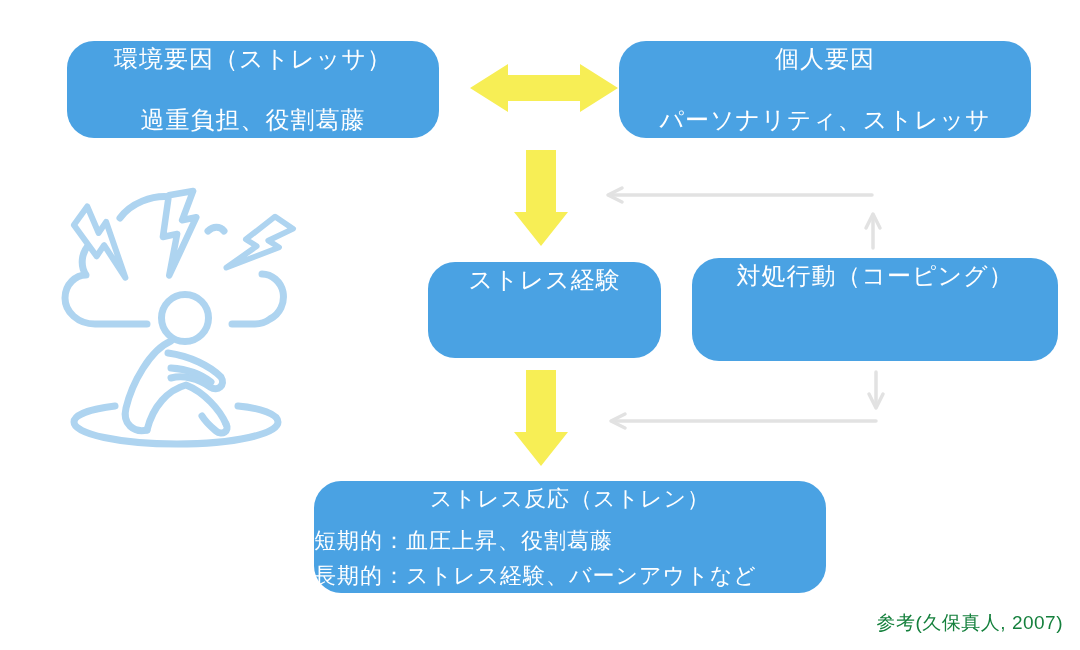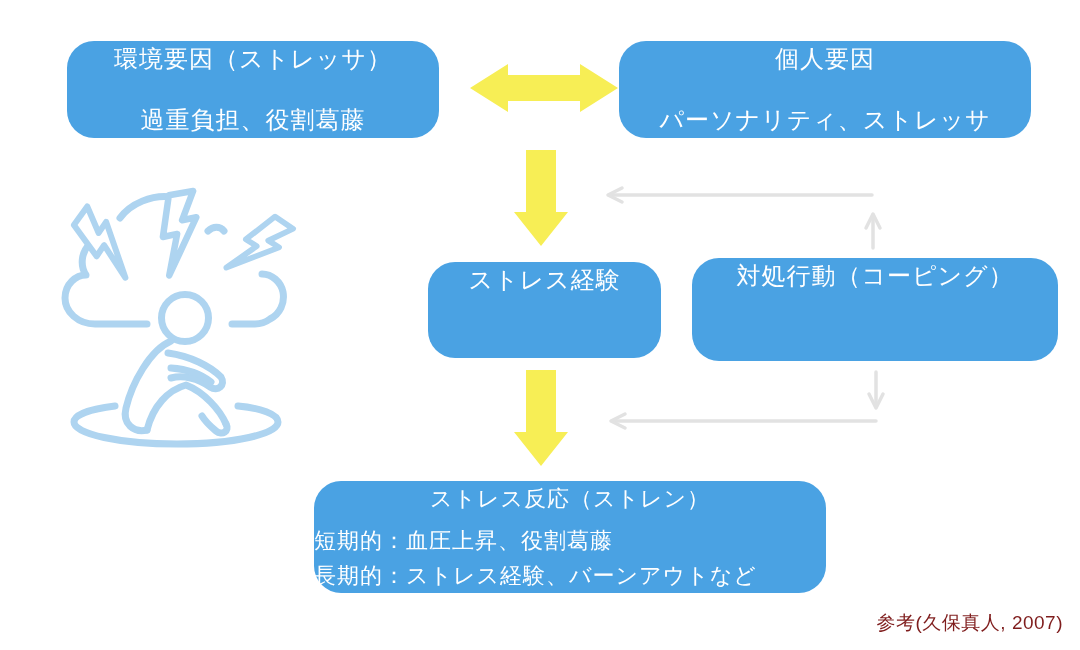--- a/index.html
+++ b/index.html
@@ -22,21 +22,21 @@
   }
   .node .line{white-space:nowrap;}
   #box-environment{left:67px;top:41px;width:372px;height:97px;}
   #box-personal{left:619px;top:41px;width:412px;height:97px;}
   #box-experience{left:428px;top:262px;width:233px;height:96px;}
   #box-coping{left:692px;top:258px;width:366px;height:103px;}
   #box-strain{left:278px;top:481px;width:512px;height:112px;font-size:22px;line-height:35px;margin-left:36px;}
   .strain-detail{display:inline-block;text-align:left;}
   #reference{
     position:absolute;right:17px;top:610px;
-    color:#7f1d1d;font-size:19px;letter-spacing:0.5px;
+    color:#15803d;font-size:19px;letter-spacing:0.5px;
   }
   #illustration{position:absolute;left:50px;top:178px;width:282px;height:282px;}
 </style>
 </head>
 <body>
 
 <div class="stage">
 
   <svg class="overlay" viewBox="0 0 1080 650">
 

